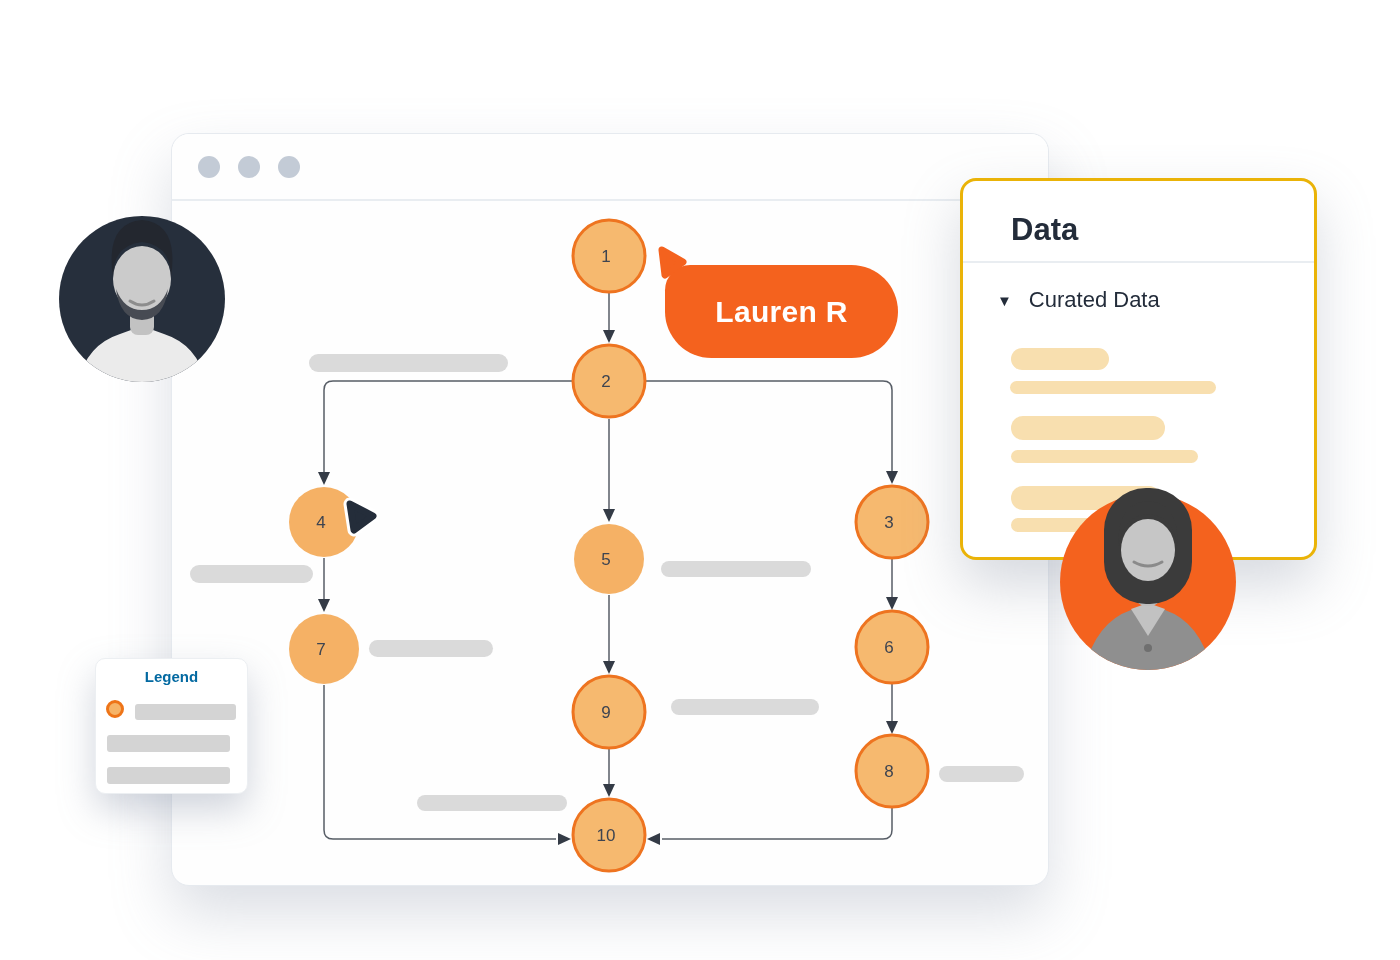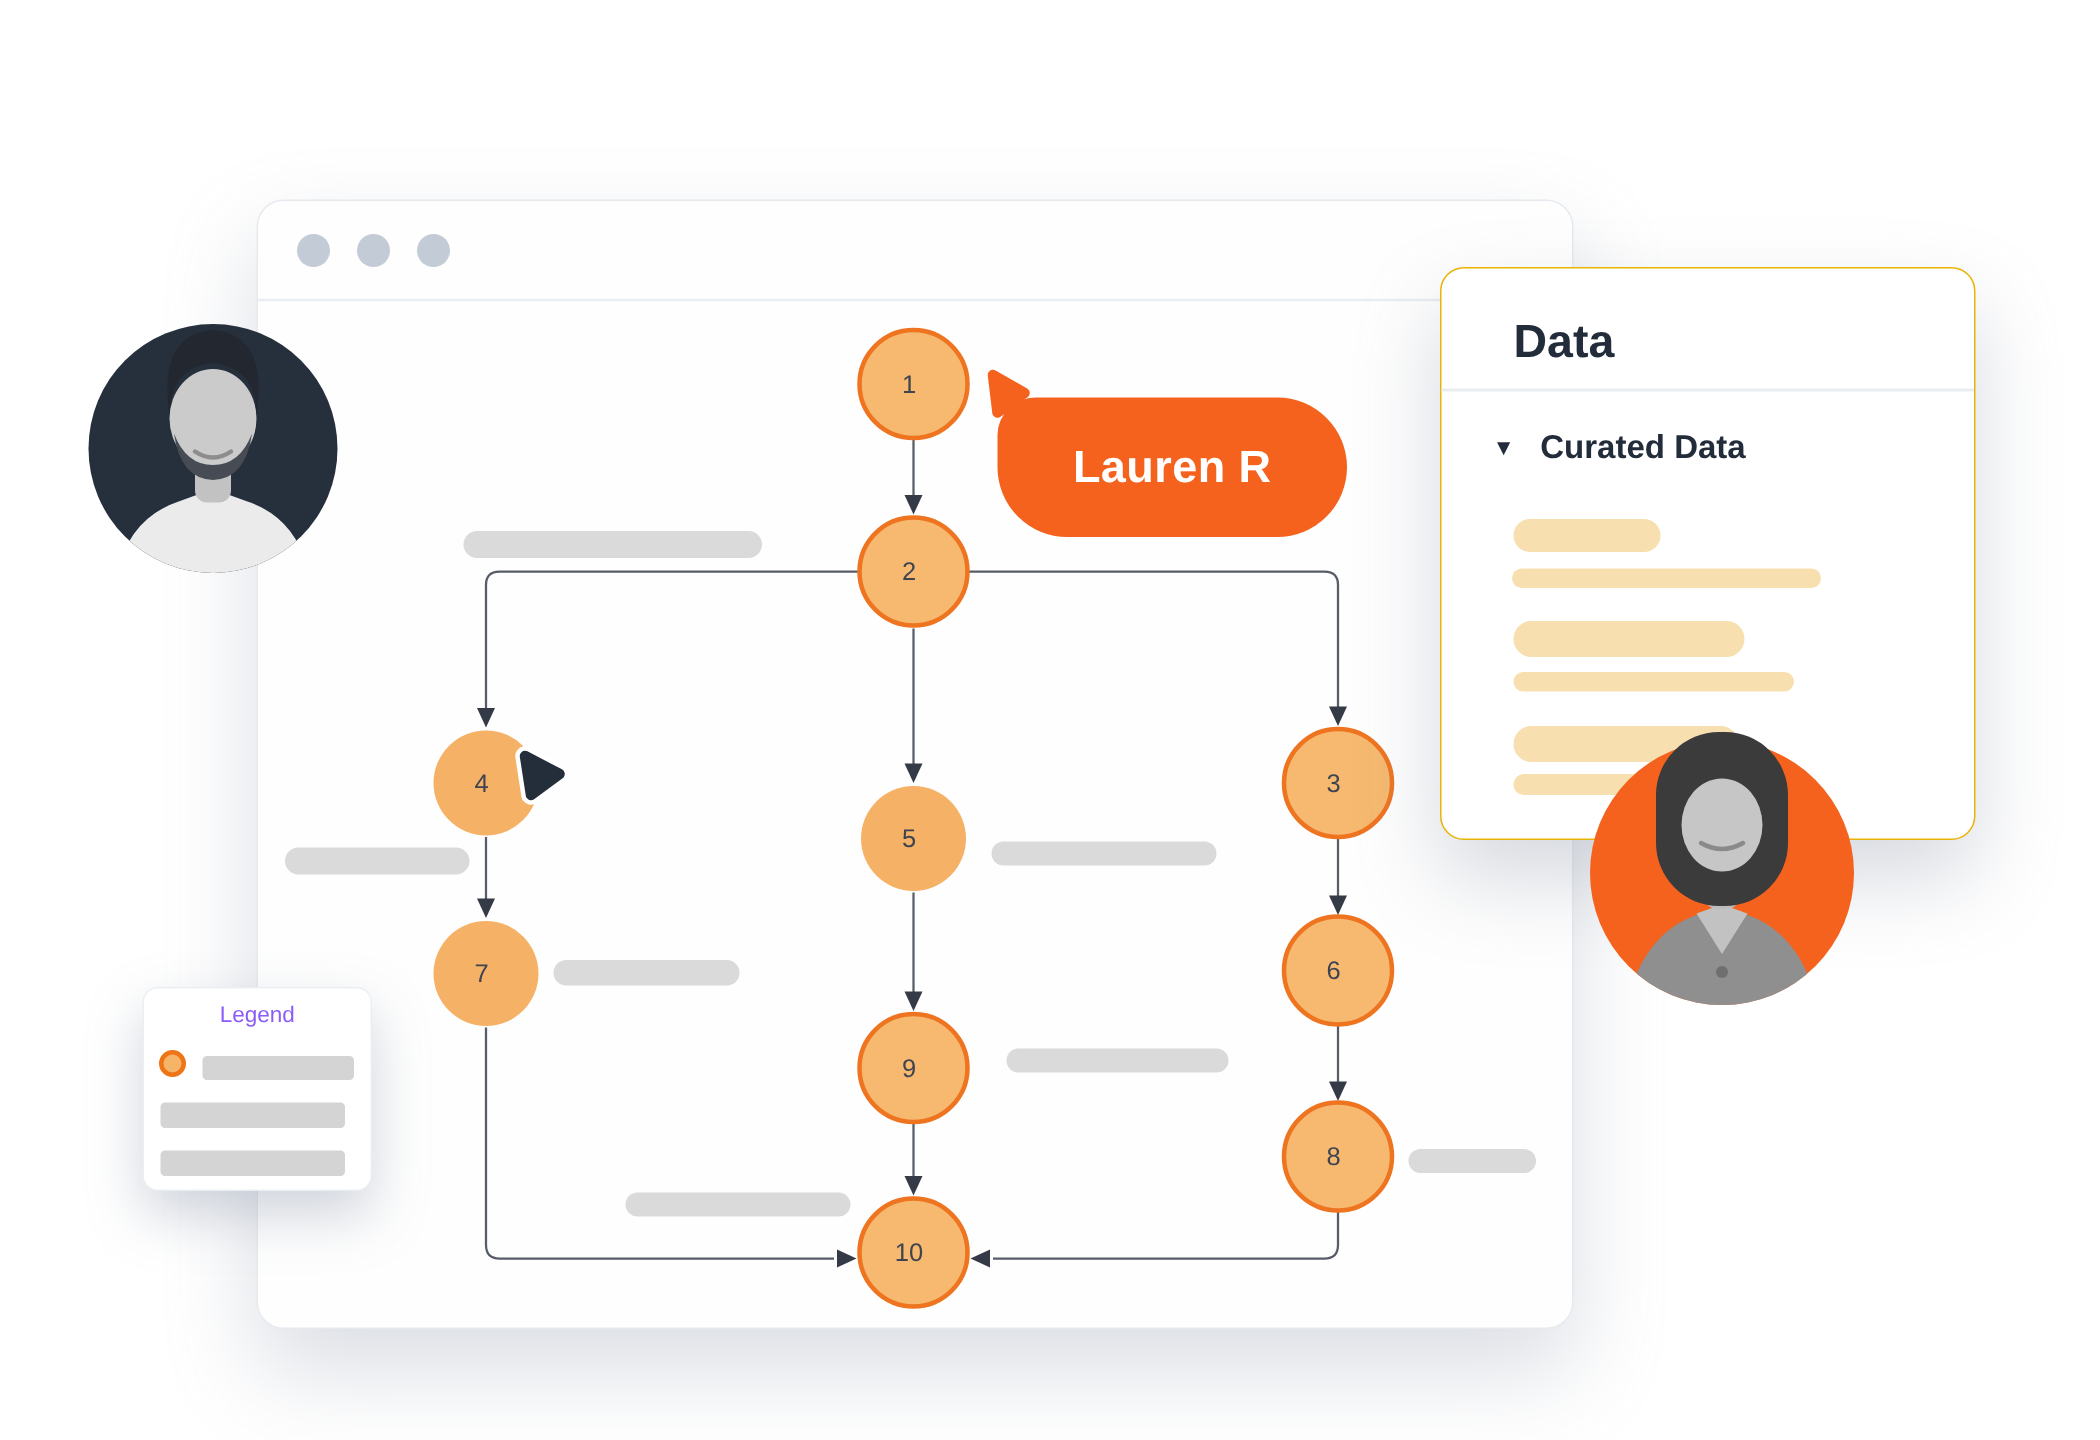--- a/index.html
+++ b/index.html
@@ -30,38 +30,38 @@
   }
   .pill-lauren { left:665px; top:265px; width:233px; height:93px; background:#f4621e; font-size:30px; }
   .pill-don   { left:352px; top:518px; width:193px; height:92px; background:#242d3a; font-size:31px; }
   .cursor-svg { position:absolute; z-index:5; }
   .cursor-lauren { left:650px; top:240px; }
   .cursor-don   { left:336px; top:492px; }
 
   
   .data-panel {
     position:absolute; left:960px; top:178px; width:357px; height:382px;
-    background:#ffffff; border:1px solid #eab308; border-radius:16px;
+    background:#ffffff; border:3px solid #eab308; border-radius:16px;
     box-shadow:0 26px 56px rgba(130,140,160,.32); z-index:2;
   }
   .panel-header { height:82px; display:flex; align-items:flex-end; padding:0 0 13px 48px;
     border-bottom:2px solid #e9edf1; }
   .panel-title { font-size:31px; font-weight:bold; color:#232c3a; }
   .panel-section-row { margin-top:24px; padding-left:34px; display:flex; align-items:center; gap:17px; }
   .collapse-icon { font-size:15px; color:#232c3a; line-height:1; }
-  .panel-section-label { font-size:22px; font-weight:bold; color:#232c3a; }
+  .panel-section-label { font-size:22px; font-weight:normal; color:#232c3a; }
   .beige-bar { position:absolute; background:#f8dfaf; }
 
   
   .legend-card {
     position:absolute; left:95px; top:658px; width:153px; height:136px;
     background:#ffffff; border:1px solid #eceff2; border-radius:10px;
     box-shadow:0 16px 36px rgba(135,145,165,.38); z-index:4;
   }
-  .legend-title { text-align:center; margin-top:9px; font-size:15px; font-weight:normal; color:#8b5cf6; }
+  .legend-title { text-align:center; margin-top:9px; font-size:15px; font-weight:bold; color:#0369a1; }
   .legend-swatch { position:absolute; left:10px; top:41px; width:18px; height:18px;
     border:3px solid #ee7418; border-radius:50%; background:#f6b468; }
   .legend-bar { position:absolute; background:#d4d4d4; border-radius:3px; }
 
   
   .avatar { position:absolute; z-index:3; }
   .avatar-man { left:50px; top:197px; }
   .avatar-woman { left:1046px; top:438px; }
 </style>
 </head>

